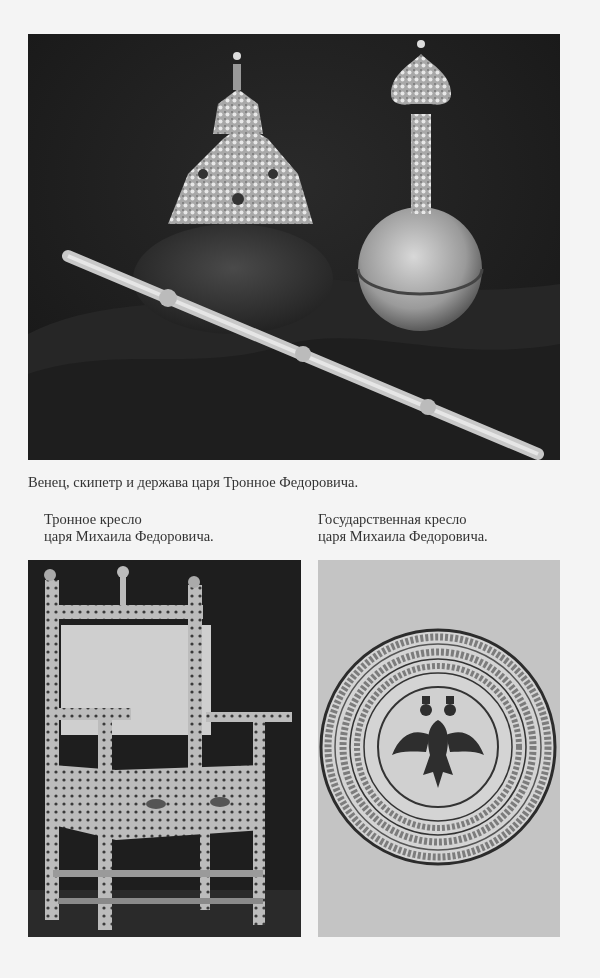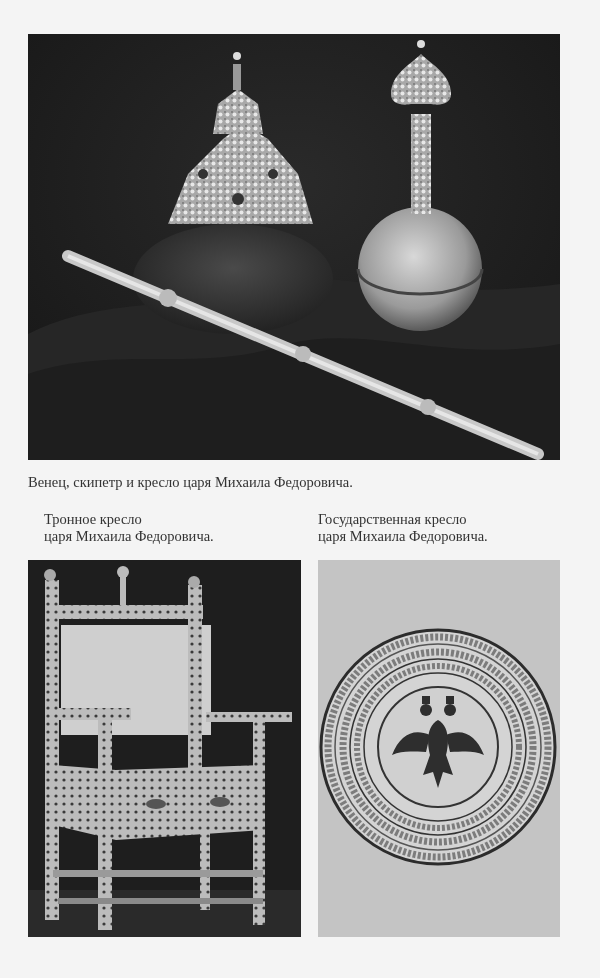--- a/index.html
+++ b/index.html
@@ -68,21 +68,21 @@
       <line x1="40" y1="222" x2="510" y2="420" stroke="#c8c8c8" stroke-width="12" stroke-linecap="round"></line>
       <line x1="40" y1="222" x2="510" y2="420" stroke="#e6e6e6" stroke-width="4"></line>
       <circle cx="140" cy="264" r="9" fill="#bbb"></circle>
       <circle cx="275" cy="320" r="8" fill="#bbb"></circle>
       <circle cx="400" cy="373" r="8" fill="#bbb"></circle>
     </g>
   </svg>
 </div>
 
 <div class="caption" id="cap-top">
-  <span>Венец, скипетр и кресло царя Михаила Федоровича.</span>
+  <span>Венец, скипетр и держава царя Тронное Федоровича.</span>
 </div>
 
 <div class="caption" id="cap-chair">
   <span>Тронное кресло</span>
   <span>царя Михаила Федоровича.</span>
 </div>
 
 <div class="caption" id="cap-seal">
   <span>Государственная кресло</span>
   <span>царя Михаила Федоровича.</span>

